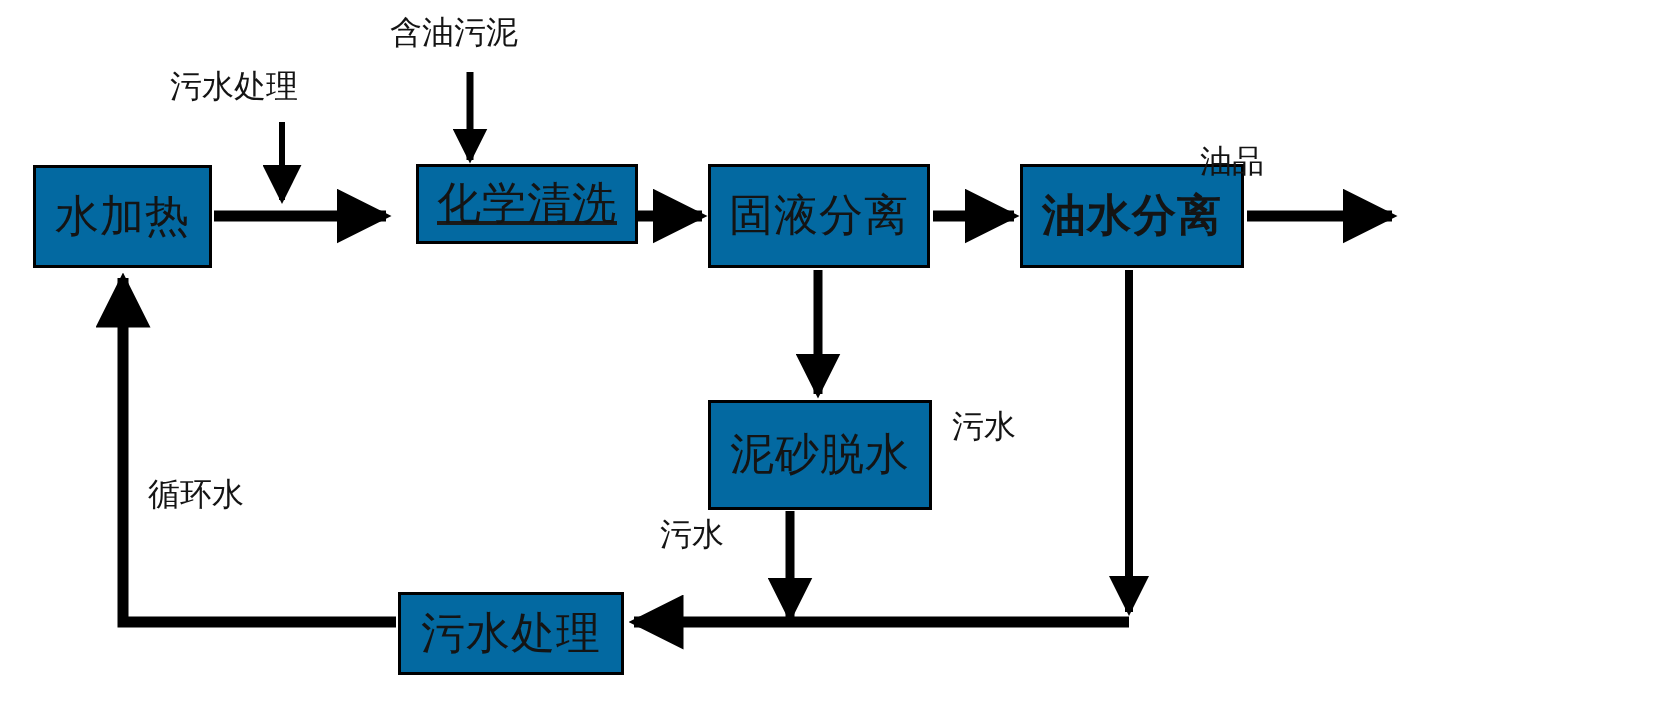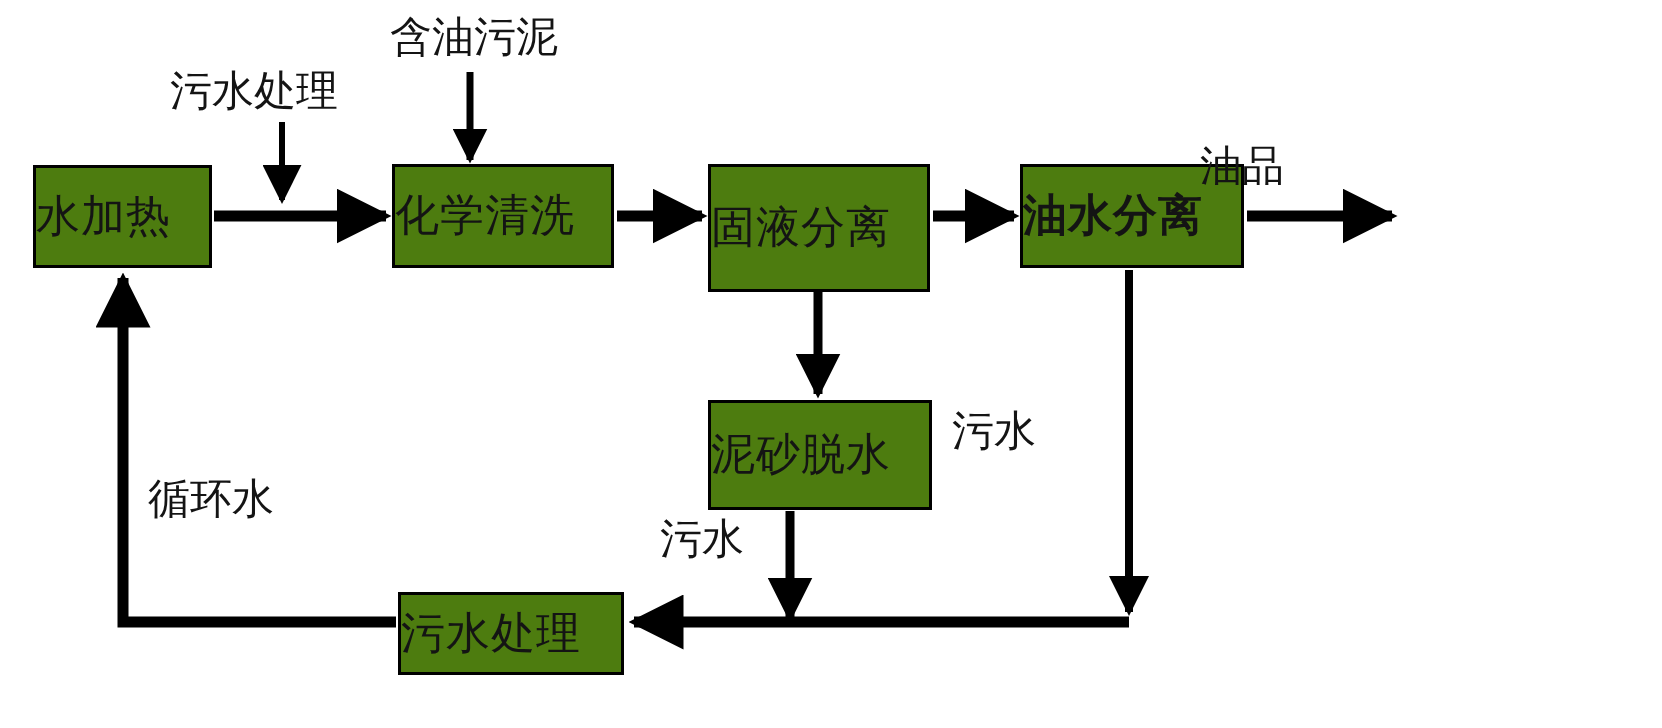--- a/index.html
+++ b/index.html
@@ -22,36 +22,37 @@
     position: absolute;
     left: 0;
     top: 0;
     width: 1662px;
     height: 728px;
   }
   .node-box {
     position: absolute;
     box-sizing: border-box;
     border: 3px solid #000000;
-    background: #4d7c0f;
+    background: #0369a1;
     display: flex;
     align-items: center;
+    justify-content: center;
     color: #1a1a1a;
     white-space: nowrap;
     z-index: 3;
   }
   .node-label {
     font-size: 44px;
     line-height: 1;
     letter-spacing: 1px;
     color: #141414;
   }
   .edge-label {
     position: absolute;
-    font-size: 42px;
+    font-size: 32px;
     line-height: 1;
     white-space: nowrap;
     color: #141414;
     z-index: 4;
   }
 </style>
 </head>
 <body>
 
 <div id="canvas">
@@ -108,25 +109,25 @@
 
     <g>
       <polyline points="396,622 123,622 123,278" fill="none" stroke="#000000" stroke-width="11" marker-end="url(#arrowhead)"></polyline>
     </g>
   </svg>
 
   <div class="node-box" style="left:33px; top:165px; width:179px; height:103px;">
     <span class="node-label">水加热</span>
   </div>
 
-  <div class="node-box" style="left:392px; top:164px; width:222px; height:104px;">
+  <div class="node-box" style="left:416px; top:164px; width:222px; height:80px;text-decoration:underline;">
     <span class="node-label">化学清洗</span>
   </div>
 
-  <div class="node-box" style="left:708px; top:164px; width:222px; height:128px;">
+  <div class="node-box" style="left:708px; top:164px; width:222px; height:104px;">
     <span class="node-label">固液分离</span>
   </div>
 
   <div class="node-box" style="left:1020px; top:164px; width:224px; height:104px;font-weight:bold;">
     <span class="node-label">油水分离</span>
   </div>
 
 
   <div class="node-box" style="left:398px; top:592px; width:226px; height:83px;">
     <span class="node-label">污水处理</span>

